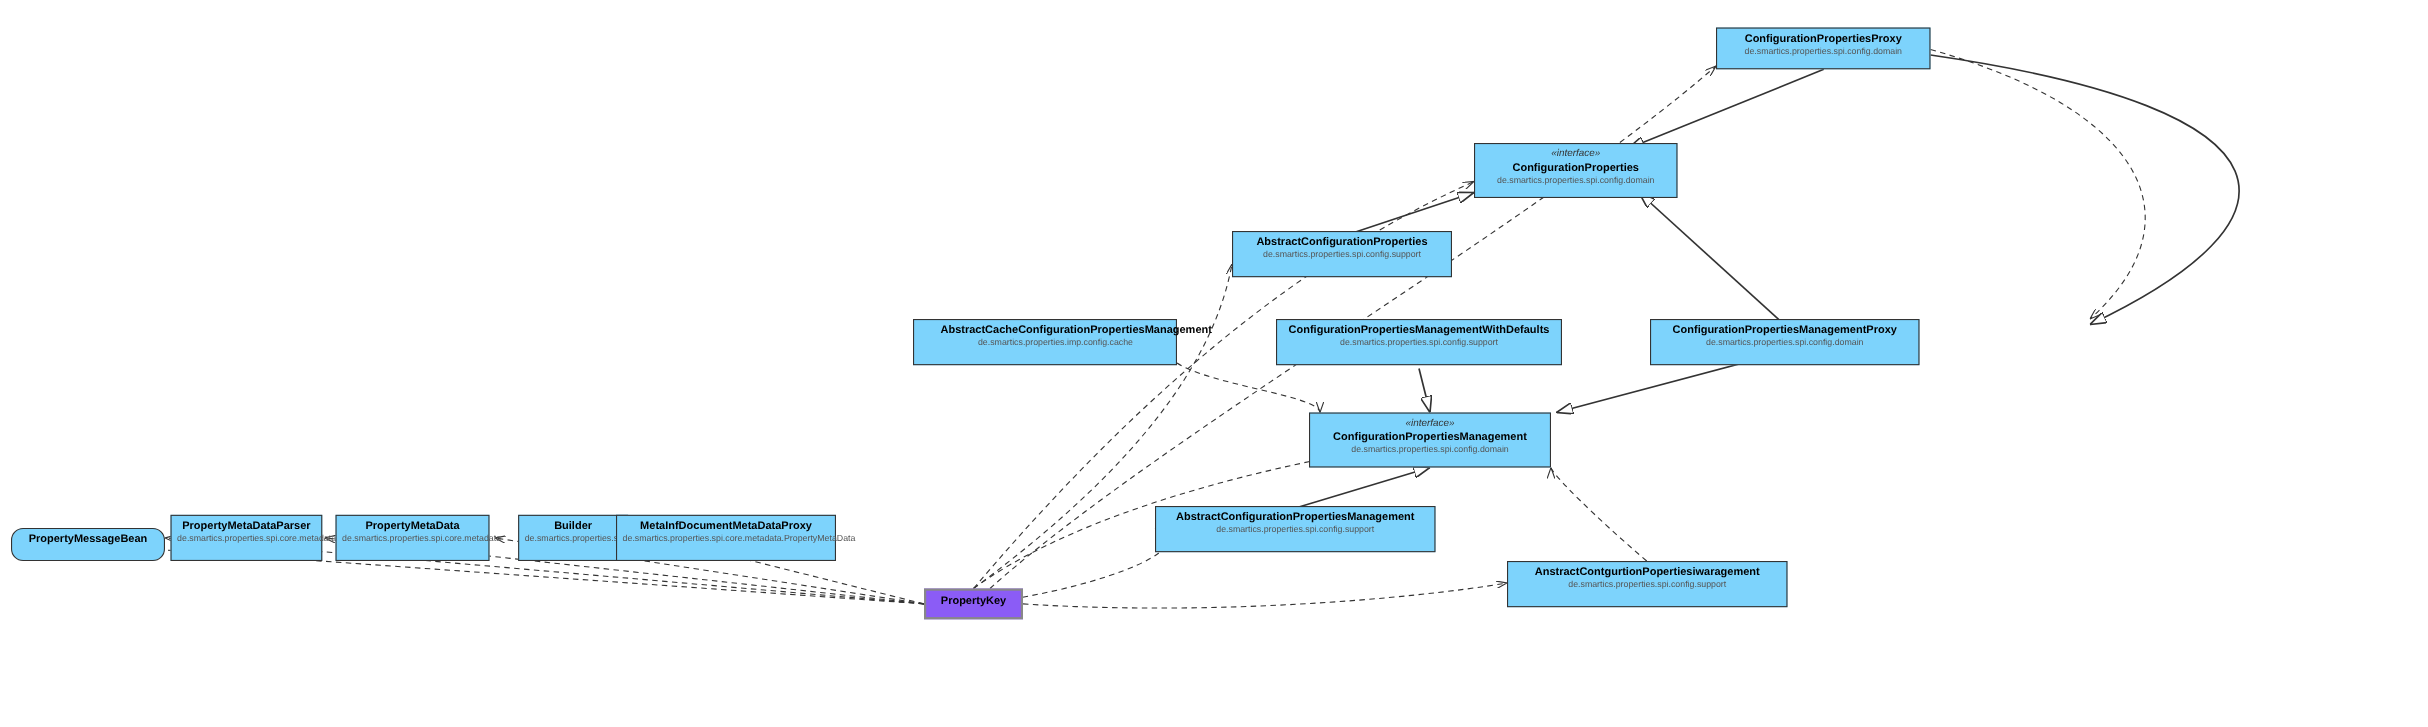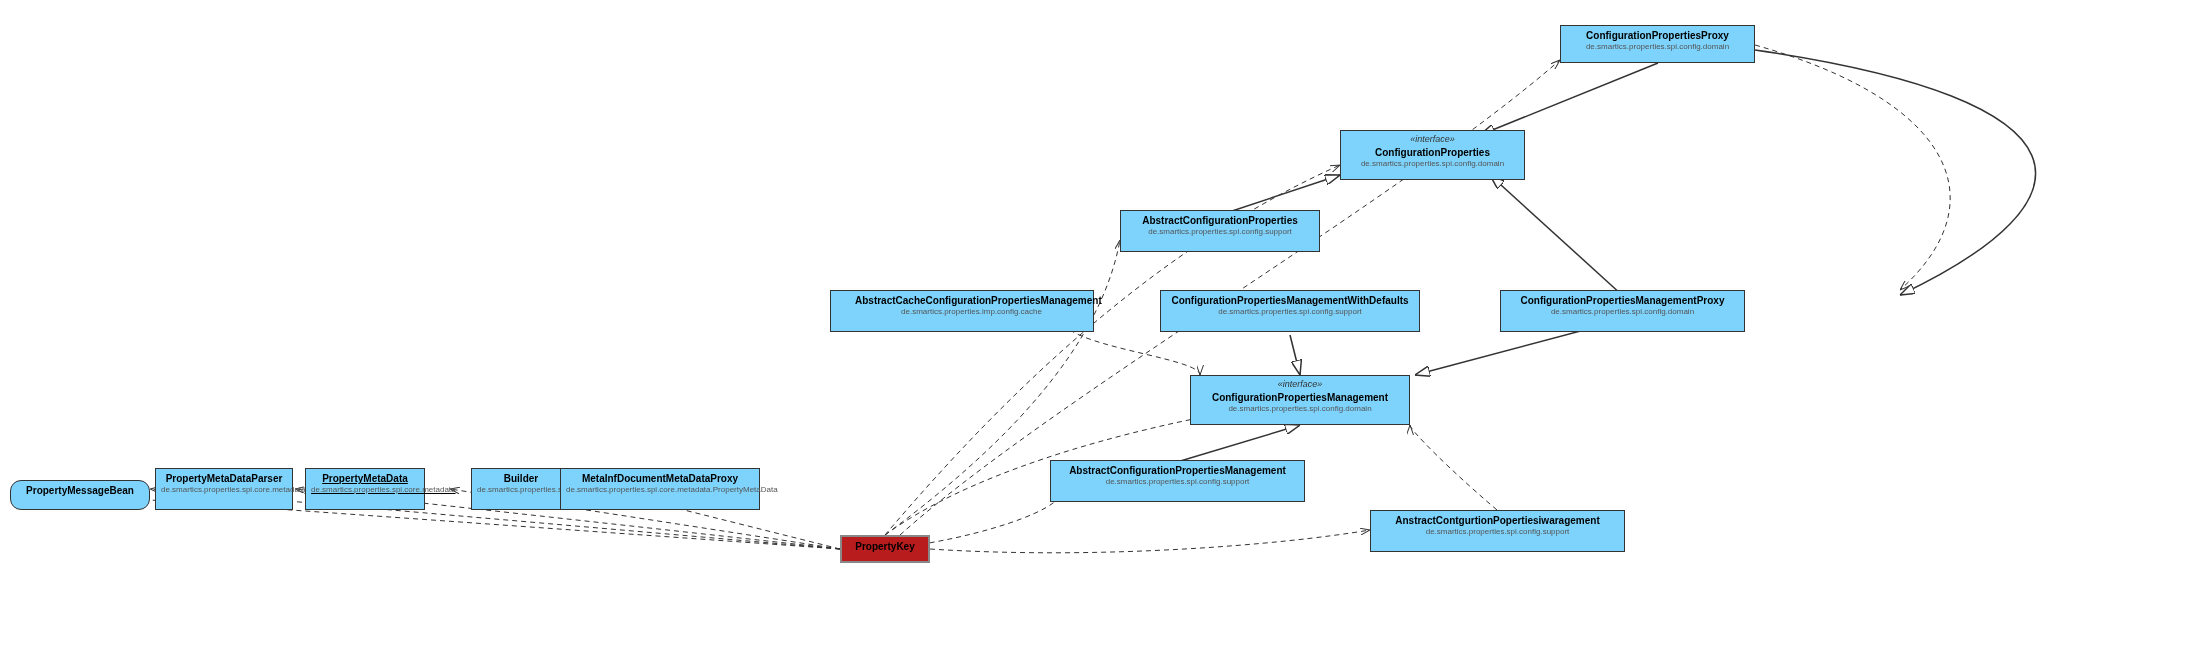--- a/index.html
+++ b/index.html
@@ -19,21 +19,21 @@
     .uml-box {
       position: absolute;
       border: 1px solid #333;
       background: #7dd3fc;
       font-size: 10px;
       text-align: center;
       padding: 3px 5px;
       line-height: 1.3;
     }
     .uml-box.highlighted {
-      background: #b91c1c;
+      background: #8b5cf6;
       border: 2px solid #888;
     }
     .uml-box .stereotype {
       font-style: italic;
       font-size: 9px;
       color: #333;
     }
     .uml-box .classname {
       font-weight: bold;
       font-size: 10px;
@@ -107,40 +107,40 @@
   </svg>
 
   <div id="boxes-container">
       <div class="uml-box" style="left: 10px; top: 480px; width: 140px; min-height: 30px; border-radius: 11px;">
         <div class="classname">PropertyMessageBean</div>
       </div>
       <div class="uml-box" style="left: 155px; top: 468px; width: 138px; min-height: 42px;">
         <div class="classname">PropertyMetaDataParser</div>
         <div class="package">de.smartics.properties.spi.core.metadata</div>
       </div>
-      <div class="uml-box" style="left: 305px; top: 468px; width: 120px; min-height: 42px; text-decoration: underline;">
+      <div class="uml-box" style="left: 305px; top: 468px; width: 140px; min-height: 42px;">
         <div class="classname">PropertyMetaData</div>
         <div class="package">de.smartics.properties.spi.core.metadata</div>
       </div>
       <div class="uml-box" style="left: 455px; top: 468px; width: 100px; min-height: 42px; margin-left: 16px;">
         <div class="classname">Builder</div>
         <div class="package">de.smartics.properties.spi.core.metadata</div>
       </div>
       <div class="uml-box" style="left: 560px; top: 468px; width: 200px; min-height: 42px;">
         <div class="classname">MetaInfDocumentMetaDataProxy</div>
         <div class="package">de.smartics.properties.spi.core.metadata.PropertyMetaData</div>
       </div>
       <div class="uml-box highlighted" style="left: 840px; top: 535px; width: 90px; min-height: 28px;">
         <div class="classname">PropertyKey</div>
       </div>
       <div class="uml-box" style="left: 1120px; top: 210px; width: 200px; min-height: 42px;">
         <div class="classname">AbstractConfigurationProperties</div>
         <div class="package">de.smartics.properties.spi.config.support</div>
       </div>
-      <div class="uml-box" style="left: 830px; top: 290px; width: 264px; min-height: 42px; padding-left: 24px;">
+      <div class="uml-box" style="left: 830px; top: 290px; width: 240px; min-height: 42px; padding-left: 24px;">
         <div class="classname">AbstractCacheConfigurationPropertiesManagement</div>
         <div class="package">de.smartics.properties.imp.config.cache</div>
       </div>
       <div class="uml-box" style="left: 1160px; top: 290px; width: 260px; min-height: 42px;">
         <div class="classname">ConfigurationPropertiesManagementWithDefaults</div>
         <div class="package">de.smartics.properties.spi.config.support</div>
       </div>
       <div class="uml-box" style="left: 1500px; top: 290px; width: 245px; min-height: 42px;">
         <div class="classname">ConfigurationPropertiesManagementProxy</div>
         <div class="package">de.smartics.properties.spi.config.domain</div>

